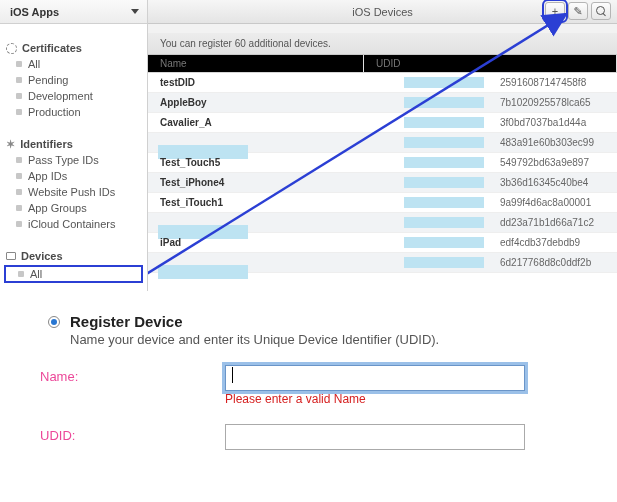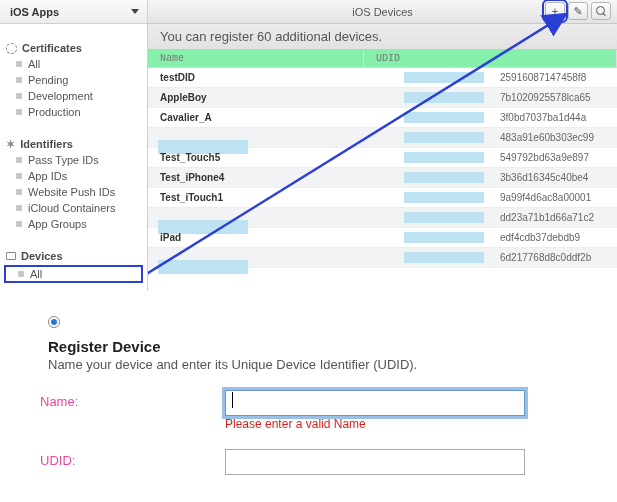--- a/index.html
+++ b/index.html
@@ -30,41 +30,41 @@
 .main { flex: 1; display: flex; flex-direction: column; background: #f2f2f2; position: relative; }
 .toolbar { height: 24px; background: linear-gradient(#f6f6f6,#e4e4e4); border-bottom: 1px solid #c8c8c8; display: flex; align-items: center; justify-content: center; position: relative; }
 .toolbar-title { font-size: 11px; color: #555; }
 .toolbar-actions { position: absolute; right: 6px; top: 2px; display: flex; gap: 3px; }
 .tb-btn { width: 20px; height: 18px; background: linear-gradient(#fdfdfd,#e7e7e7); border: 1px solid #b5b5b5; border-radius: 3px; display: flex; align-items: center; justify-content: center; font-size: 11px; color: #555; cursor: pointer; }
 .tb-btn.add-highlight { outline: 2px solid #2b3fd4; outline-offset: 1px; }
 .magnifier { width: 10px; height: 10px; position: relative; }
 .magnifier::before { content: ""; position: absolute; width: 7px; height: 7px; border: 1.3px solid #555; border-radius: 50%; }
 .magnifier::after { content: ""; position: absolute; width: 4px; height: 1.3px; background: #555; transform: rotate(45deg); left: 6px; top: 8px; }
 
-.info-bar { background: linear-gradient(#ececec,#e2e2e2); border-bottom: 1px solid #c8c8c8; padding: 5px 12px; font-size: 13px; color: #555; }
-
-.table-head { display: flex; background: #86efac; border-bottom: 1px solid #d6d6d6; font-family: Liberation Mono, monospace; }
+.info-bar { background: linear-gradient(#ececec,#e2e2e2); border-bottom: 1px solid #c8c8c8; padding: 5px 12px; font-size: 10px; color: #555; margin-top: 9px; }
+
+.table-head { display: flex; background: #000000; border-bottom: 1px solid #d6d6d6; }
 .th { padding: 3px 12px; font-size: 10px; color: #777; border-right: 1px solid #e0e0e0; }
 .th-name { width: 216px; }
 .th-udid { flex: 1; }
 
 .table-body { overflow-y: auto; flex: 1; position: relative; background: #fff; }
 .row { display: flex; height: 20px; align-items: center; border-bottom: 1px solid #eee; gap: 40px; }
 .row.alt { background: #f1f3f5; }
 .cell-name { width: 216px; padding-left: 12px; font-size: 10px; font-weight: bold; color: #333; position: relative; }
 .cell-udid { flex: 1; padding-left: 12px; font-size: 10px; color: #666; position: relative; }
 .redact-name { position: absolute; left: 10px; top: 2px; height: 14px; background: #bde3f2; }
 .redact-udid-block { position: absolute; left: 0; top: 0; bottom: 0; width: 80px; background: #bde3f2; }
 
 
 .arrow-svg { position: absolute; left: 0; top: 0; pointer-events: none; }
 
 
 .form-area { padding: 18px 40px 20px 40px; }
-.reg-row { display: flex; align-items: flex-start; gap: 10px; margin-left: 8px; flex-direction: column; }
+.reg-row { display: flex; align-items: flex-start; gap: 10px; margin-left: 8px; }
 .radio-outer { width: 12px; height: 12px; border: 1px solid #888; border-radius: 50%; display: flex; align-items: center; justify-content: center; margin-top: 3px; flex-shrink: 0; cursor: pointer; }
 .radio-inner { width: 6px; height: 6px; background: #2876d1; border-radius: 50%; }
 .reg-text h3 { font-size: 15px; font-weight: bold; color: #222; margin-bottom: 2px; }
 .reg-text p { font-size: 13px; color: #555; }
 
 .field-row { display: flex; align-items: flex-start; margin-top: 18px; }
 .field-label { width: 185px; text-align: left; padding-right: 12px; font-size: 13px; color: #ec4899; padding-top: 4px; }
 .field-input-wrap { }
 .text-input { width: 300px; height: 26px; border: 1px solid #aaa; padding: 0 6px; font-size: 13px; }
 .text-input.focus { outline: 3px solid #9bc0e8; border-color: #6a95c8; }
@@ -117,25 +117,25 @@
       <div class="sb-item">
           <span class="bullet"></span>
           <span>App IDs</span>
         </div>
       <div class="sb-item">
           <span class="bullet"></span>
           <span>Website Push IDs</span>
         </div>
       <div class="sb-item">
           <span class="bullet"></span>
+          <span>App Groups</span>
+        </div>
+      <div class="sb-item">
+          <span class="bullet"></span>
           <span>iCloud Containers</span>
-        </div>
-      <div class="sb-item">
-          <span class="bullet"></span>
-          <span>App Groups</span>
         </div>
     </div>
 
     <div class="sb-group">
       <div class="sb-group-header">
         <span class="sb-icon-rect"></span>
         <span>Devices</span>
       </div>
       <div class="sb-item selected sb-devices-all">
           <span class="bullet"></span>

